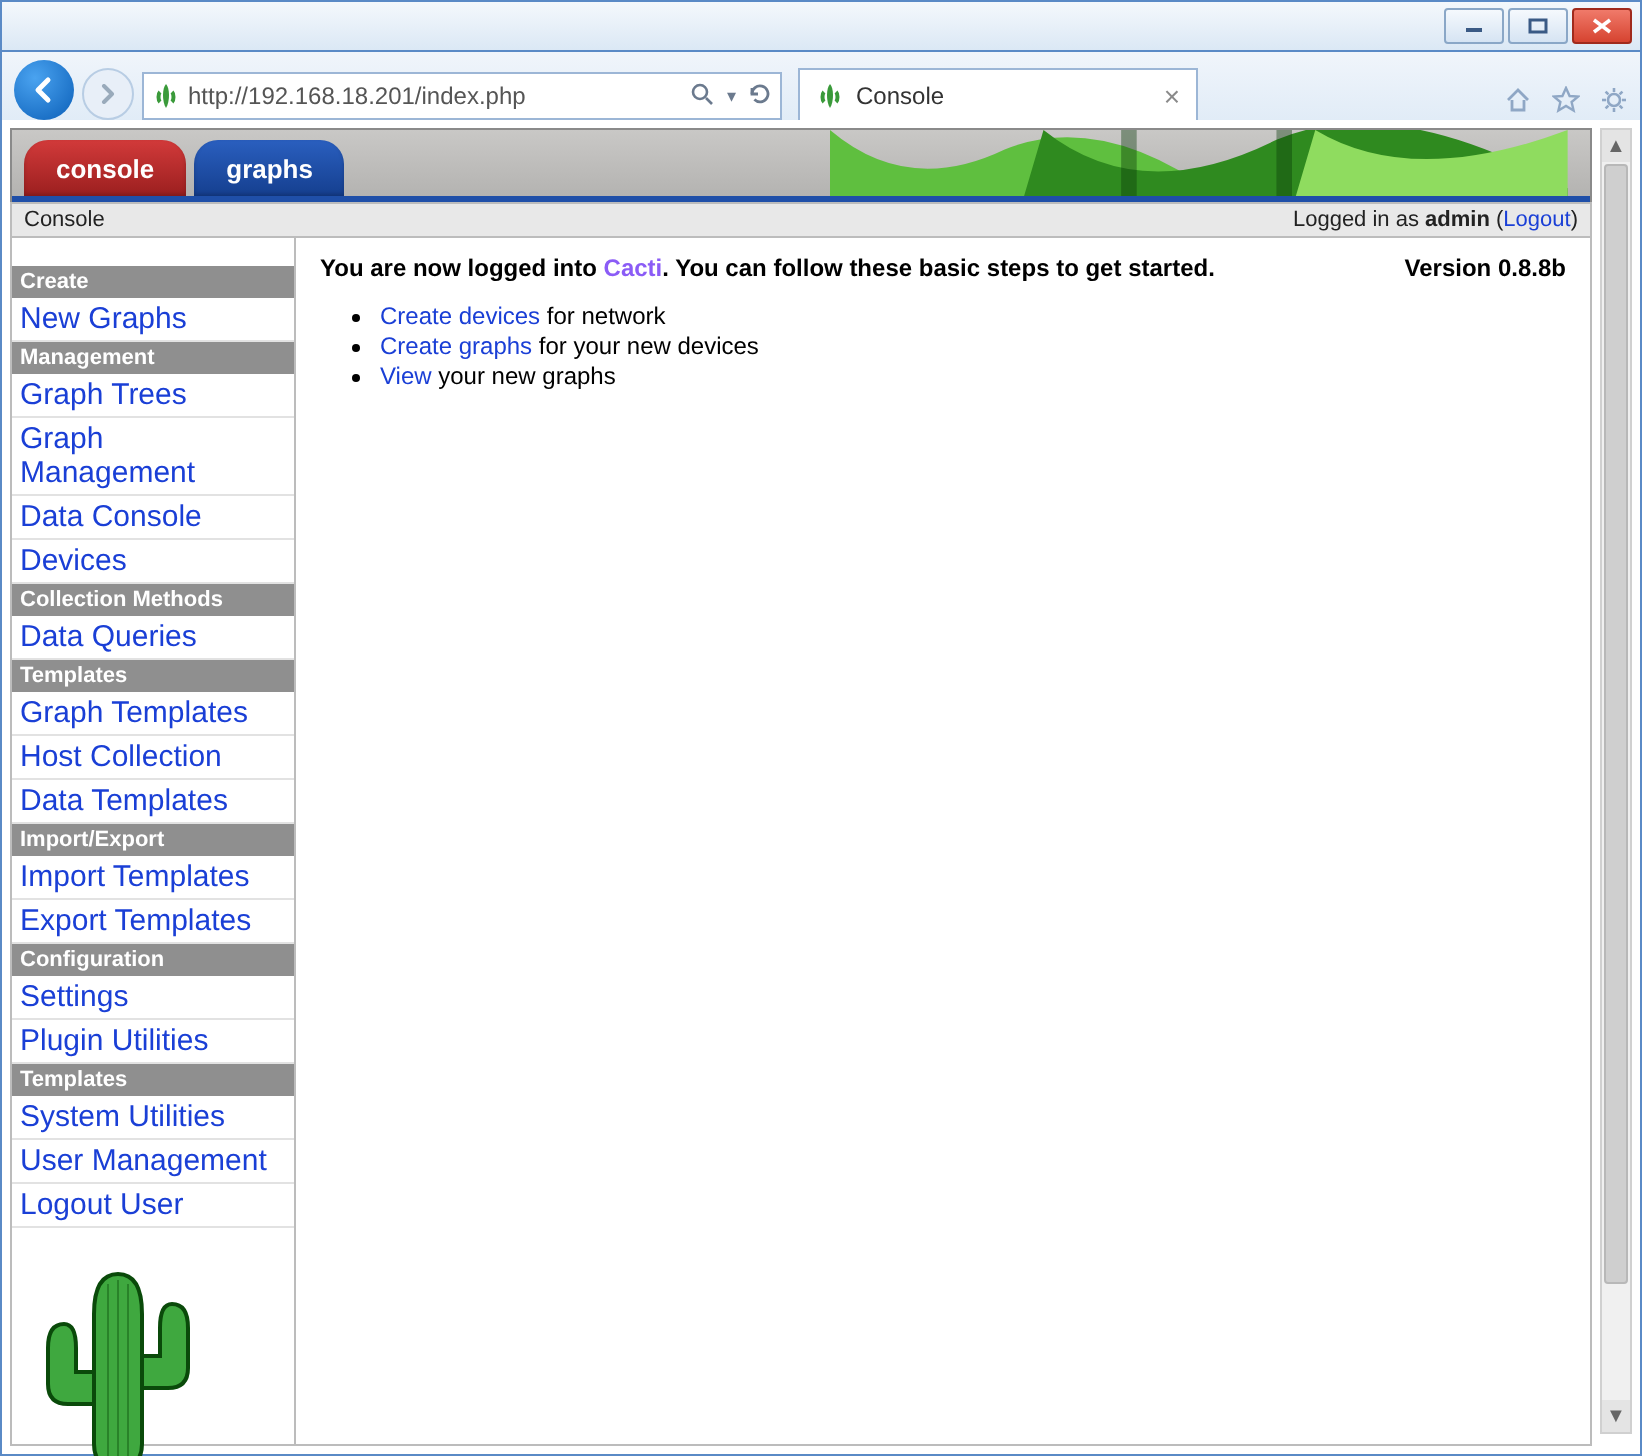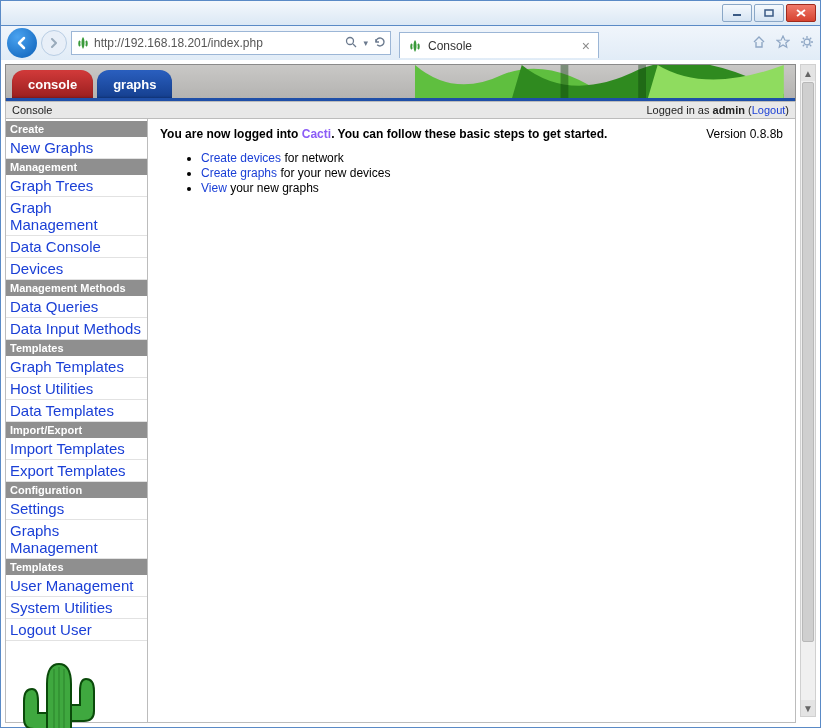--- a/index.html
+++ b/index.html
@@ -31,21 +31,21 @@
   display:flex;align-items:center;justify-content:center;
   font-size:10px;color:#3a5a85;
 }
 .win-btn.max { }
 .win-btn.close { background: linear-gradient(to bottom,#f07a6a,#d64330); border-color:#a02a1c; color:#fff;}
 
 .ie-bar {
   height: 34px;
   background: linear-gradient(to bottom,#f0f5fb,#e1ecf7);
   border-left:1px solid #5a8ac6;border-right:1px solid #5a8ac6;
-  display:flex;align-items:center;
+  display:flex;align-items:flex-end;
   padding: 0 6px;
   gap:4px;
 }
 .nav-back {
   width:30px;height:30px;border-radius:50%;
   background: radial-gradient(circle at 35% 30%, #4aa3f0, #0b5fb8);
   display:flex;align-items:center;justify-content:center;color:#fff;font-size:16px;
 }
 .nav-fwd {
   width:26px;height:26px;border-radius:50%;
@@ -116,36 +116,36 @@
 .blue-line{height:3px;background:#1f4fa8;border-left:1px solid #8a8a8a;border-right:1px solid #8a8a8a;}
 
 .infobar{
   height:18px;background:#e8e8e8;border:1px solid #bcbcbc;
   display:flex;align-items:center;justify-content:space-between;
   padding:0 6px;font-size:11px;color:#222;
 }
 .infobar a{color:#1a3fd6;text-decoration:none;text-align:right;}
 
 .body-wrap{display:flex;border-left:1px solid #bcbcbc;border-right:1px solid #bcbcbc;border-bottom:1px solid #bcbcbc;height:calc(100% - 34px - 3px - 18px);}
-.sidebar{width:142px;border-right:1px solid #bcbcbc;background:#fff;padding-top:2px;}
+.sidebar{width:142px;border-right:1px solid #bcbcbc;background:#fff;padding-top:14px;}
 .menu-header{
   background:#8f8f8f;color:#fff;font-weight:bold;font-size:11px;
   padding:2px 4px;
 }
 .menu-item{
   display:block;padding:2px 4px;border-bottom:1px solid #e2e2e2;
   color:#1a3fd6;text-decoration:none;font-size:15px;
 }
 .cactus-img{padding:8px;}
 .main{flex:1;padding:8px 12px;}
 .welcome{font-size:12px;color:#000;font-weight:bold;margin-bottom:10px;}
 .welcome a{color:#8b5cf6;text-decoration:none;}
-.version{float:right;font-weight:normal;}
+.version{float:right;font-weight:bold;}
 .steps{margin-left:26px;font-size:12px;color:#000;}
-.steps li{margin:1px 15px;list-style:disc;}
+.steps li{margin:1px 4px;list-style:disc;}
 .steps a{color:#1a3fd6;text-decoration:none;}
 </style>
 </head>
 <body>
 
 <div class="window-chrome">
   <div class="win-btn">
     <svg width="10" height="8">
         <line x1="1" y1="6" x2="9" y2="6" stroke="#3a5a85" stroke-width="2"></line>
       </svg>
@@ -263,36 +263,35 @@
 
     <div class="body-wrap">
       <div class="sidebar" id="sidebar">
           <div class="menu-header">Create</div>
           <a href="#" class="menu-item">New Graphs</a>
           <div class="menu-header">Management</div>
           <a href="#" class="menu-item">Graph Trees</a>
           <a href="#" class="menu-item">Graph Management</a>
           <a href="#" class="menu-item">Data Console</a>
           <a href="#" class="menu-item">Devices</a>
-          <div class="menu-header">Management Methods</div>
+          <div class="menu-header">Collection Methods</div>
           <a href="#" class="menu-item">Data Queries</a>
-          <a href="#" class="menu-item">Data Input Methods</a>
           <div class="menu-header">Templates</div>
           <a href="#" class="menu-item">Graph Templates</a>
-          <a href="#" class="menu-item">Host Utilities</a>
+          <a href="#" class="menu-item">Host Collection</a>
           <a href="#" class="menu-item">Data Templates</a>
           <div class="menu-header">Import/Export</div>
           <a href="#" class="menu-item">Import Templates</a>
           <a href="#" class="menu-item">Export Templates</a>
           <div class="menu-header">Configuration</div>
           <a href="#" class="menu-item">Settings</a>
-          <a href="#" class="menu-item">Graphs Management</a>
+          <a href="#" class="menu-item">Plugin Utilities</a>
           <div class="menu-header">Templates</div>
+          <a href="#" class="menu-item">System Utilities</a>
           <a href="#" class="menu-item">User Management</a>
-          <a href="#" class="menu-item">System Utilities</a>
           <a href="#" class="menu-item">Logout User</a>
           <div class="cactus-img"><svg width="90" height="120" viewBox="0 0 90 120">
               <ellipse cx="45" cy="112" rx="32" ry="6" fill="#000" opacity="0.25"></ellipse>
               <path d="M45 15 Q33 15 33 35 L33 100 Q33 112 45 112 Q57 112 57 100 L57 35 Q57 15 45 15 Z" fill="#3fa83f" stroke="#0a4a0a" stroke-width="2"></path>
               <path d="M18 40 Q10 40 10 52 L10 70 Q10 80 20 80 L33 80 L33 64 L24 64 Q24 64 24 52 Q24 40 18 40 Z" fill="#3fa83f" stroke="#0a4a0a" stroke-width="2"></path>
               <path d="M72 30 Q80 30 80 42 L80 62 Q80 72 70 72 L57 72 L57 56 L66 56 Q66 56 66 42 Q66 30 72 30 Z" fill="#3fa83f" stroke="#0a4a0a" stroke-width="2"></path>
               <line x1="40" y1="20" x2="40" y2="108" stroke="#0a4a0a" stroke-width="1" opacity="0.4"></line>
               <line x1="45" y1="18" x2="45" y2="110" stroke="#0a4a0a" stroke-width="1" opacity="0.4"></line>
               <line x1="50" y1="20" x2="50" y2="108" stroke="#0a4a0a" stroke-width="1" opacity="0.4"></line>
             </svg></div>

